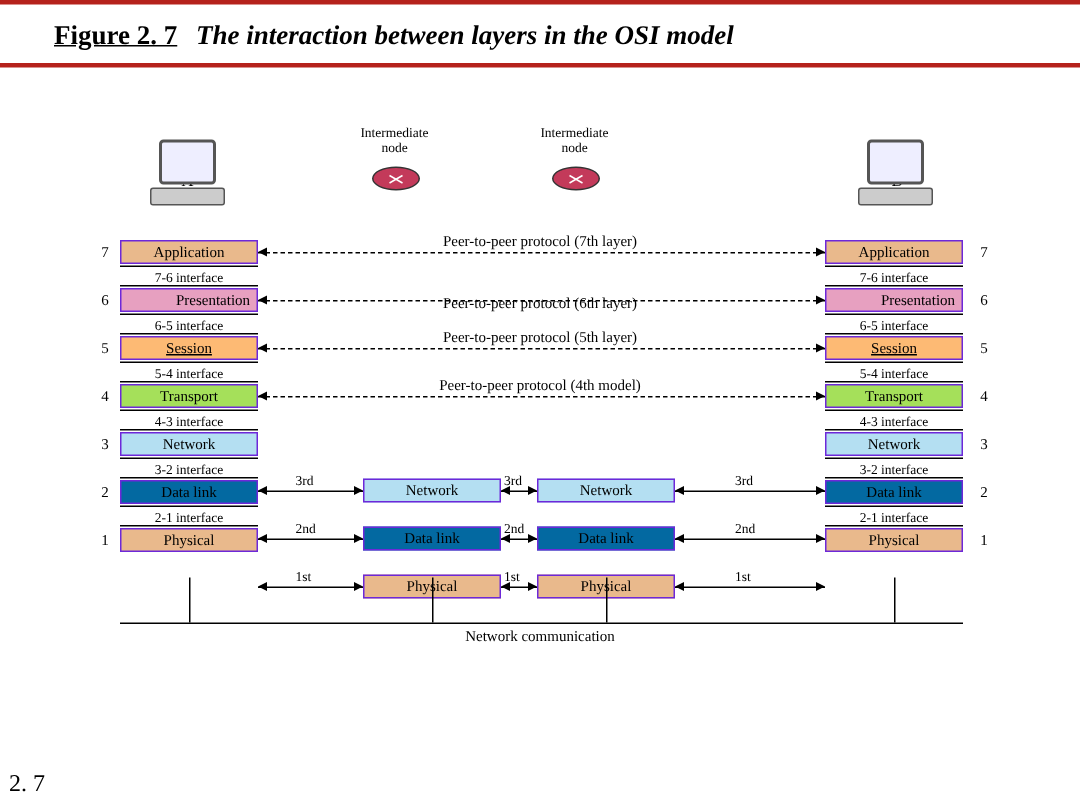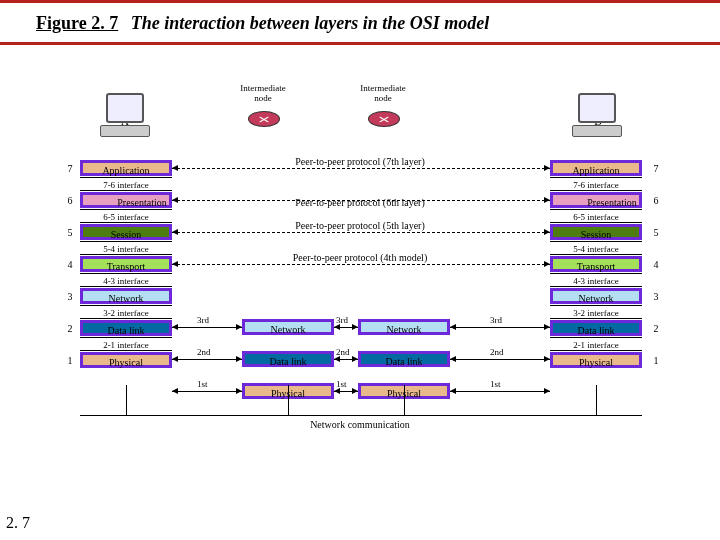--- a/index.html
+++ b/index.html
@@ -96,40 +96,40 @@
     width: 92px;
   }
   .col-a { left: 30px; top: 85px; }
   .col-n1 { left: 192px; top: 244px; }
   .col-n2 { left: 308px; top: 244px; }
   .col-b { left: 500px; top: 85px; }
 
   .layer {
     height: 16px;
     line-height: 16px;
-    border: 3px solid #6d28d9;
+    border: 1px solid #6d28d9;
     font-size: 10px;
     text-align: center;
     margin-bottom: 1px;
     box-sizing: border-box;
   }
   .iface {
     height: 14px;
     line-height: 14px;
     border-top: 1px solid #000;
     border-bottom: 1px solid #000;
     font-size: 9px;
     text-align: center;
     background: #fff;
     box-sizing: border-box;
     margin-bottom: 1px;
   }
   .c-app  { background: #e9b98c; }
   .c-pres { background: #e7a0c0; padding-left: 32px; }
-  .c-sess { background: #4d7c0f; }
+  .c-sess { background: #fdba74; text-decoration: underline; }
   .c-tran { background: #a5e05a; }
   .c-net  { background: #b4dff2; }
   .c-dl   { background: #0369a1; }
   .c-phy  { background: #e9b98c; }
 
   .num-l, .num-r {
     position: absolute;
     font-size: 10px;
     width: 12px;
     text-align: center;

